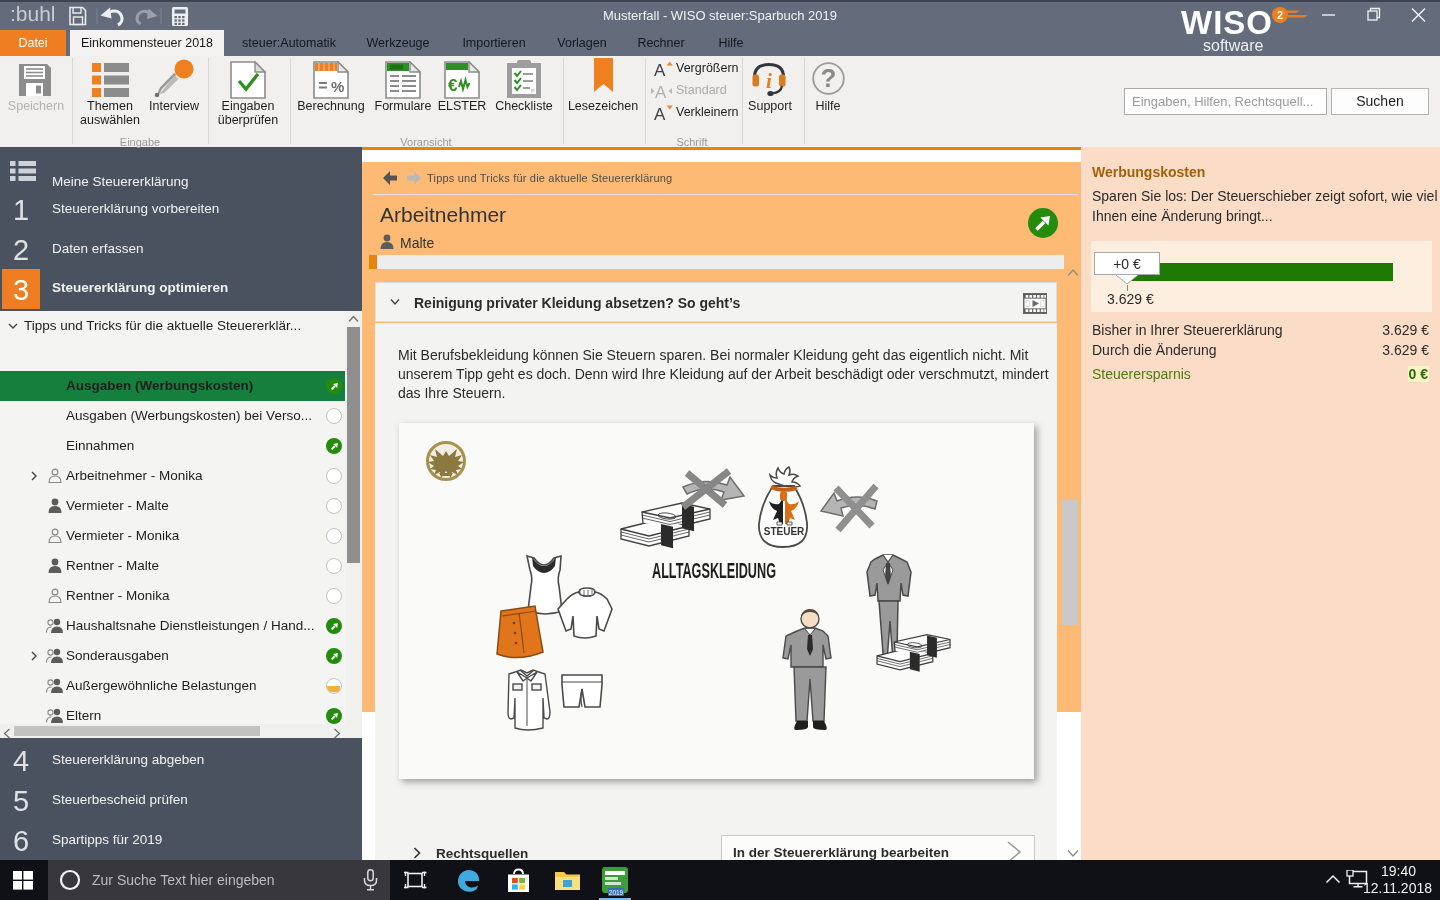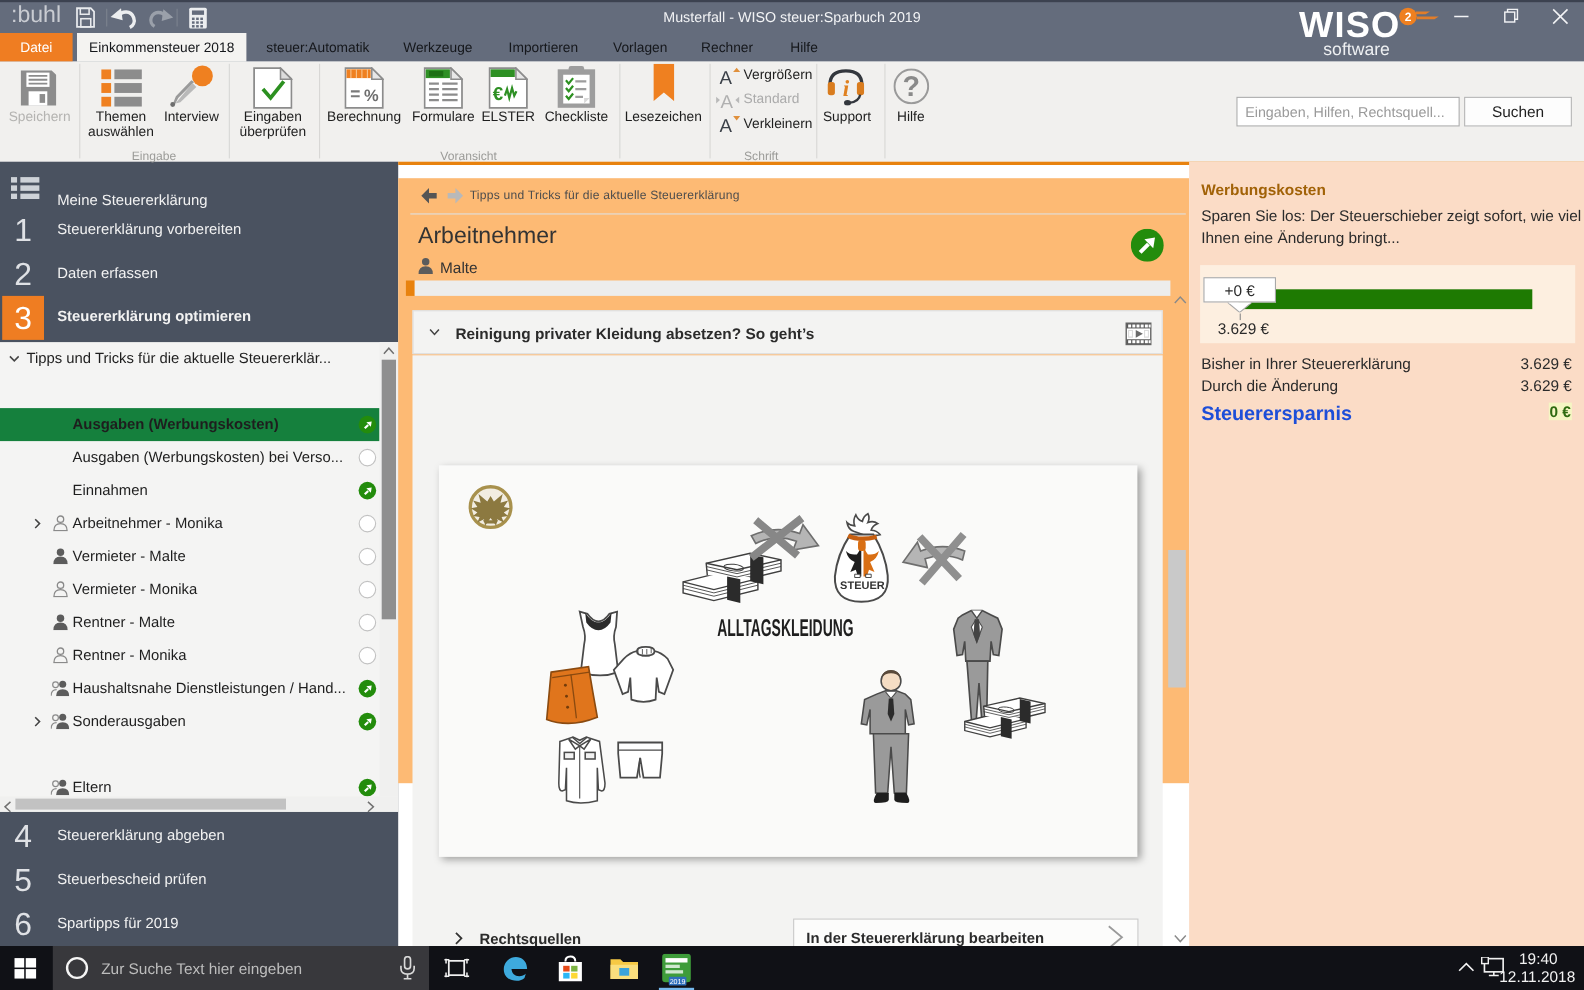--- a/index.html
+++ b/index.html
@@ -372,20 +372,32 @@
           <circle cx="4.5" cy="4.5" r="2.6" fill="none" stroke="#8a8a8a" stroke-width="1.1"></circle>
           <path d="M0.5 14.5 q0 -5.5 5 -5.5" fill="none" stroke="#8a8a8a" stroke-width="1.1"></path>
         </svg>
       <span style="position:absolute;left:66px;">Sonderausgaben</span>
       <span class="statc" style="background:#238c0c;"></span>
         <svg style="position:absolute;left:330px;top:11px" width="9" height="9" viewBox="0 0 10 10">
           <path d="M1.8 8.2 L5.2 4.8" stroke="#fff" stroke-width="2.2" fill="none"></path>
           <path d="M8.8 1.2 L3.4 2.1 L7.9 6.6 Z" fill="#fff"></path>
         </svg>
     </div>
+    <div class="trow" style="top:360px;">
+      <svg style="position:absolute;left:46px;top:7px" width="17" height="15" viewBox="0 0 17 15">
+          <circle cx="11" cy="4" r="3.2" fill="#5c5c5c"></circle>
+          <path d="M5 15 q0 -6.5 6 -6.5 q6 0 6 6.5 z" fill="#5c5c5c"></path>
+          <circle cx="4.5" cy="4.5" r="2.6" fill="none" stroke="#8a8a8a" stroke-width="1.1"></circle>
+          <path d="M0.5 14.5 q0 -5.5 5 -5.5" fill="none" stroke="#8a8a8a" stroke-width="1.1"></path>
+        </svg>
+      <span style="position:absolute;left:66px;">Außergewöhnliche Belastungen</span>
+      <span class="statc" style="background:#fff;border:1.5px solid #c2c2c2;overflow:hidden;">
+          <span style="position:absolute;left:0;top:7px;width:13px;height:6px;background:#f2b13d;"></span>
+        </span>
+    </div>
     <div class="trow" style="top:390px;">
       <svg style="position:absolute;left:46px;top:7px" width="17" height="15" viewBox="0 0 17 15">
           <circle cx="11" cy="4" r="3.2" fill="#5c5c5c"></circle>
           <path d="M5 15 q0 -6.5 6 -6.5 q6 0 6 6.5 z" fill="#5c5c5c"></path>
           <circle cx="4.5" cy="4.5" r="2.6" fill="none" stroke="#8a8a8a" stroke-width="1.1"></circle>
           <path d="M0.5 14.5 q0 -5.5 5 -5.5" fill="none" stroke="#8a8a8a" stroke-width="1.1"></path>
         </svg>
       <span style="position:absolute;left:66px;">Eltern</span>
       <span class="statc" style="background:#238c0c;"></span>
         <svg style="position:absolute;left:330px;top:11px" width="9" height="9" viewBox="0 0 10 10">
@@ -462,20 +474,21 @@
         <rect x="10.2" y="16.3" width="2.7" height="2.7"></rect>
         <rect x="14" y="16.3" width="2.7" height="2.7"></rect>
         <rect x="17.8" y="16.3" width="2.7" height="2.7"></rect>
         <rect x="21.2" y="16.3" width="1.8" height="2.7"></rect>
     </g>
     <path d="M9.5 7 l6.5 3.5 -6.5 3.5 z" fill="#6a6a6a"></path>
     <path d="M3 7.5 h3.5 v6 H3 z M17.5 7.5 h3.5 v6 h-3.5 z" fill="none" stroke="#dcdcdc" stroke-width="1"></path>
   </svg>
 
   <div style="position:absolute;left:13px;top:161px;width:682px;height:546px;background:#f3f3f2;"></div>
+  <div style="position:absolute;left:36px;top:184px;width:680px;font-size:14px;line-height:18.8px;color:#2b2b2b;white-space:nowrap;">Mit Berufsbekleidung können Sie Steuern sparen. Bei normaler Kleidung geht das eigentlich nicht. Mit<br>unserem Tipp geht es doch. Denn wird Ihre Kleidung auf der Arbeit beschädigt oder verschmutzt, mindert<br>das Ihre Steuern.</div>
 
   <div style="position:absolute;left:37px;top:261px;width:635px;height:356px;background:#fafaf9;box-shadow:3px 3px 7px rgba(0,0,0,0.35);"></div>
   <svg id="illu" style="position:absolute;left:37px;top:261px" width="635" height="356" viewBox="0 0 635 356">
 
   <circle cx="47" cy="38" r="18.5" fill="#f2ede2" stroke="#a8914d" stroke-width="3"></circle>
   <path d="M47 28 l-3 5 -8 -7 2 8 -7 -2 4 6 -6 1 6 4 -4 3 6 1 -2 5 6 -3 1 6 5 -7 5 7 1 -6 6 3 -2 -5 6 -1 -4 -3 6 -4 -6 -1 4 -6 -7 2 2 -8 -8 7 z" fill="#8c7940"></path>
   <path d="M40 50 h14 l-2 3 h-10 z" fill="#8c7940"></path>
 
   <g stroke="#3f3f3f" stroke-width="1.3">
     <path d="M222 106 l40 -10 28 7 v10 l-40 10 -28 -7 z" fill="#fff"></path>
@@ -611,21 +624,21 @@
   <svg style="position:absolute;left:35px;top:128px" width="22" height="9" viewBox="0 0 22 9">
       <path d="M0 0 h22 l-11 9 z" fill="#fff" stroke="#a8a8a8" stroke-width="1" stroke-linejoin="miter"></path>
       <path d="M1 0 h20" stroke="#fff" stroke-width="2"></path>
     </svg>
   <div style="position:absolute;left:45.5px;top:138px;width:1.5px;height:6px;background:#8a8a8a;"></div>
   <div style="position:absolute;left:26px;top:144px;font-size:14px;color:#2b2b2b;">3.629 €</div>
   <div style="position:absolute;left:11px;top:175px;font-size:14px;color:#2b2b2b;">Bisher in Ihrer Steuererklärung</div>
   <div style="position:absolute;left:248px;top:175px;width:100px;text-align:right;font-size:14px;color:#2b2b2b;">3.629 €</div>
   <div style="position:absolute;left:11px;top:195px;font-size:14px;color:#2b2b2b;">Durch die Änderung</div>
   <div style="position:absolute;left:248px;top:195px;width:100px;text-align:right;font-size:14px;color:#2b2b2b;">3.629 €</div>
-  <div style="position:absolute;left:11px;top:219px;font-size:18px;font-weight:bold;color:#1d4ed8;">Steuerersparnis</div>
+  <div style="position:absolute;left:11px;top:219px;font-size:14px;font-weight:normal;color:#4d7c0f;">Steuerersparnis</div>
   <div style="position:absolute;left:248px;top:219px;width:100px;text-align:right;font-size:14px;font-weight:bold;color:#2e6b10;"><span style="background:#f5f6c3;padding:0 1px;">0 €</span></div>
 </div>
 <div class="abs" id="taskbar">
   <svg style="position:absolute;left:13px;top:11px" width="20" height="19" viewBox="0 0 20 19">
     <g fill="#fff">
         <rect x="0" y="0" width="9" height="8.6"></rect>
         <rect x="10.4" y="0" width="9.6" height="8.6"></rect>
         <rect x="0" y="10" width="9" height="8.6"></rect>
         <rect x="10.4" y="10" width="9.6" height="8.6"></rect>
       </g>

